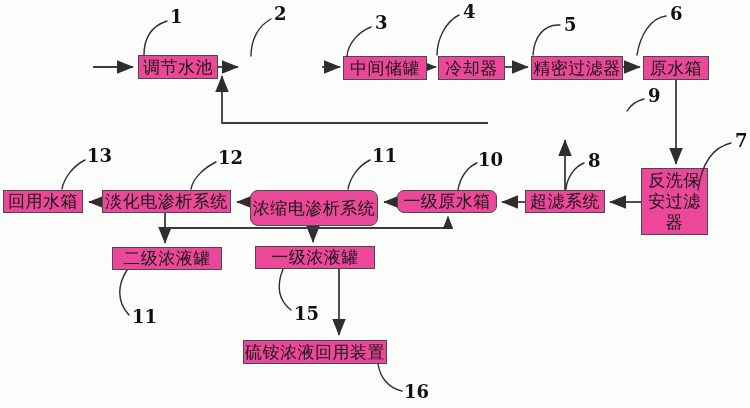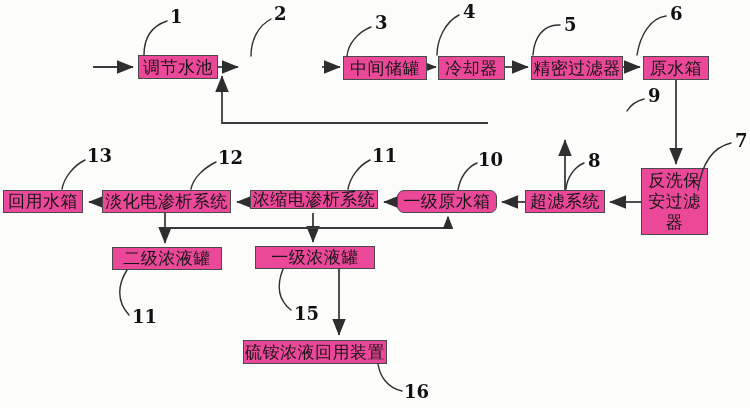--- a/index.html
+++ b/index.html
@@ -36,21 +36,21 @@
   .n1 {left:138px;top:55px;width:80px;height:24px;}
   .n2 {left:243px;top:56px;width:79px;height:24px;}
   .n3 {left:343px;top:56px;width:84px;height:24px;}
   .n4 {left:438px;top:56px;width:67px;height:24px;}
   .n5 {left:531px;top:56px;width:92px;height:24px;}
   .n6 {left:643px;top:56px;width:66px;height:24px;}
   .n7 {left:641px;top:168px;width:67px;height:67px;}
   .n8 {left:525px;top:190px;width:80px;height:23px;}
   .n9 {left:488px;top:110px;width:154px;height:26px;}
   .n10{left:397px;top:190px;width:100px;height:23px;border-radius:7px;}
-  .n11{left:250px;top:190px;width:128px;height:19px;}
+  .n11{left:250px;top:190px;width:128px;height:36px;border-radius:8px;}
   .n12{left:102px;top:190px;width:129px;height:23px;}
   .n13{left:3px;  top:190px;width:80px;height:23px;text-align:right;}
   .n14{left:112px;top:247px;width:110px;height:23px;}
   .n15{left:255px;top:246px;width:120px;height:23px;}
   .n16{left:243px;top:340px;width:144px;height:24px;}
   
   .r1 {left:170px;top:6px;}
   .r2 {left:274px;top:3px;}
   .r3 {left:375px;top:12px;}
   .r4 {left:463px;top:1px;}

